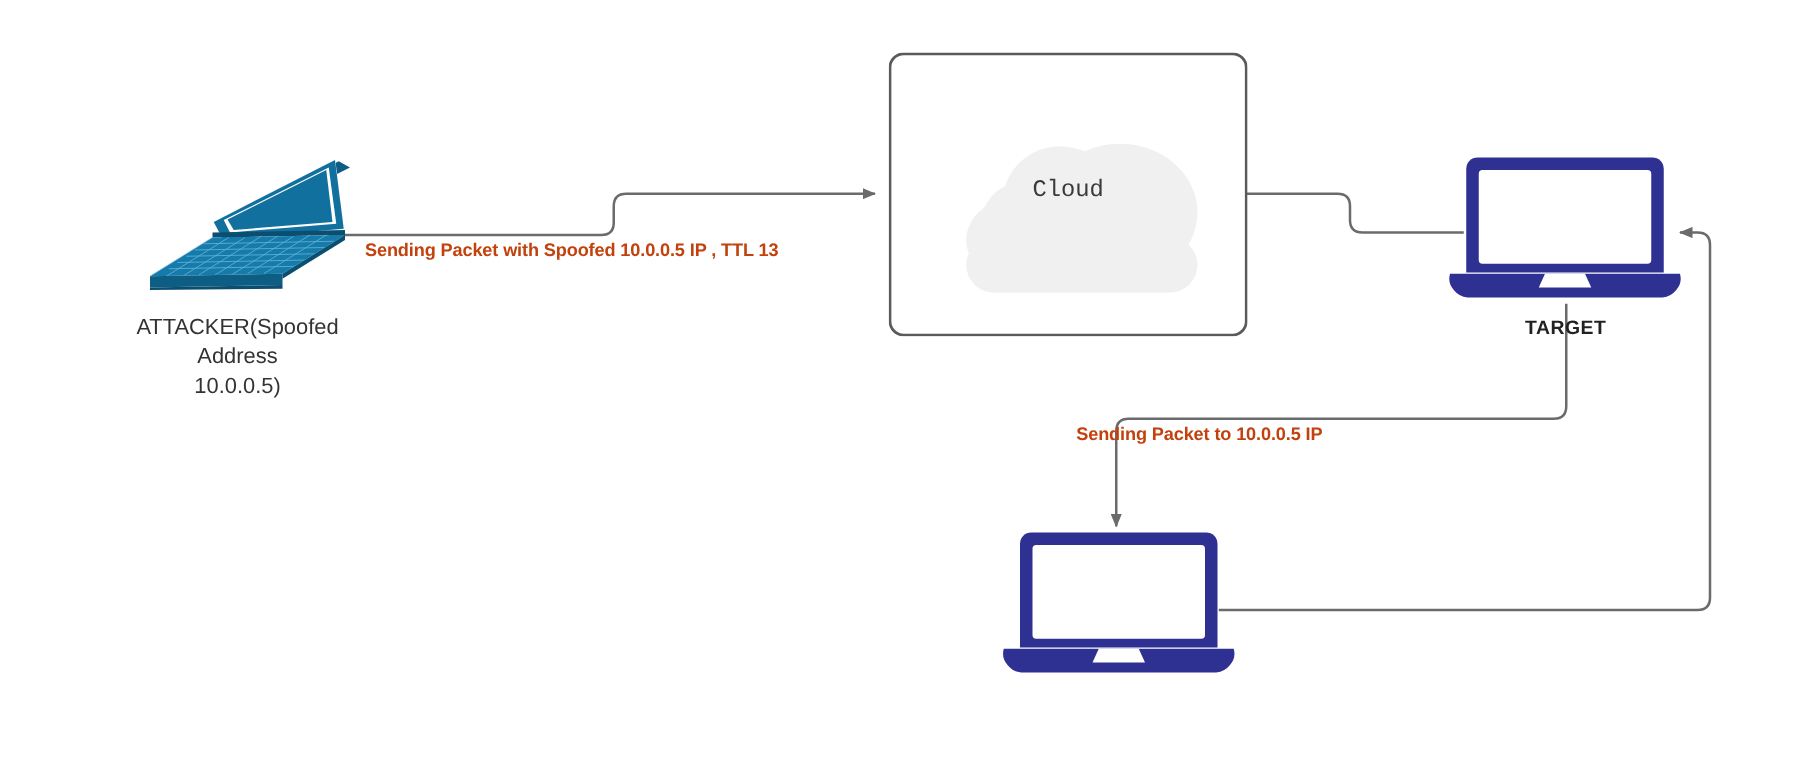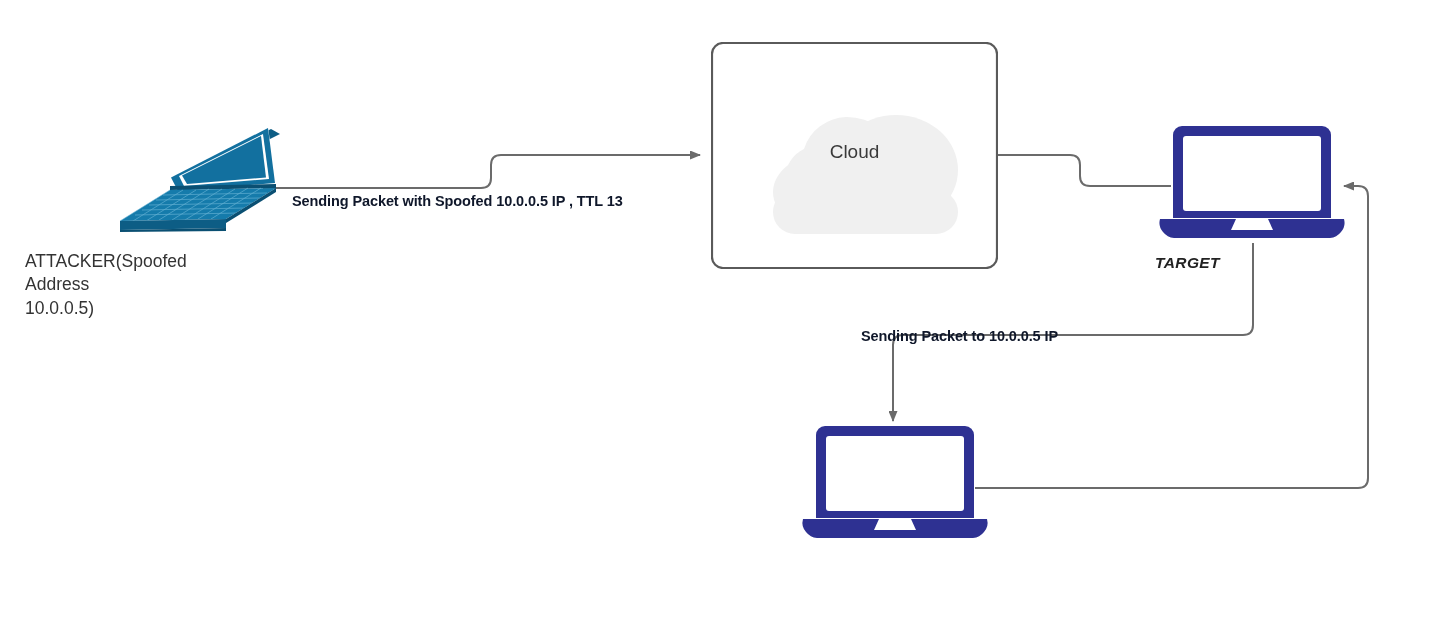--- a/index.html
+++ b/index.html
@@ -23,21 +23,21 @@
     left: 0;
     top: 0;
     width: 1449px;
     height: 622px;
   }
   .node {
     position: absolute;
   }
   .node-label {
     position: absolute;
-    text-align: left;
+    text-align: center;
     color: #333333;
     font-family: "Liberation Sans", sans-serif;
     white-space: pre-line;
     line-height: 1.33;
   }
   
   #attacker-label {
     left: 25px;
     top: 250px;
     width: 330px;
@@ -45,57 +45,56 @@
     font-weight: normal;
     color: #333333;
   }
   
   #target-label {
     left: 1155px;
     top: 253px;
     width: 195px;
     font-size: 15.5px;
     font-weight: bold;
-    font-style: italic;
     color: #222222;
     letter-spacing: 0.4px;
   }
   
   #victim-label {
     left: 800px;
     top: 554px;
     width: 190px;
     font-size: 17px;
     font-weight: normal;
     color: #333333;
   }
   
   .edge-label {
     position: absolute;
     font-family: "Liberation Sans", sans-serif;
     font-size: 14.5px;
     font-weight: bold;
-    color: #0f172a;
+    color: #c2410c;
     white-space: nowrap;
     letter-spacing: -0.1px;
   }
   #edge-label-1 { left: 292px; top: 193px; }
-  #edge-label-2 { left: 861px; top: 328px; text-align: right; }
+  #edge-label-2 { left: 861px; top: 340px; text-align: right; }
   #edge-label-3 { left: 1060px; top: 476px; }
 
   
   #cloud-text {
     position: absolute;
     left: 713px;
     top: 141px;
     width: 283px;
     text-align: center;
     font-size: 19px;
     color: #3a3a3a;
-    font-family: Liberation Sans, sans-serif;
+    font-family: Liberation Mono, monospace;
   }
 </style>
 </head>
 <body>
 
 <div id="canvas">
 
   <svg id="wires" viewBox="0 0 1449 622" xmlns="http://www.w3.org/2000/svg">
     <defs>
       <marker id="arrow-r" markerWidth="11" markerHeight="9" refX="10" refY="4.5" orient="auto" markerUnits="userSpaceOnUse">

